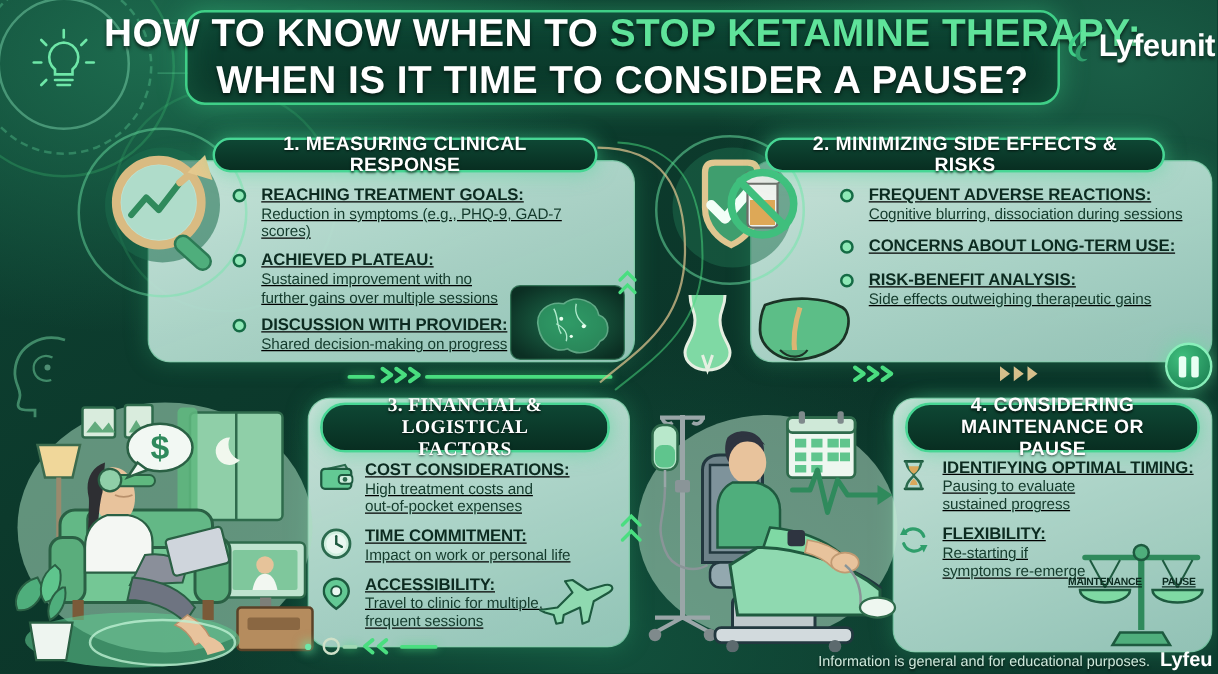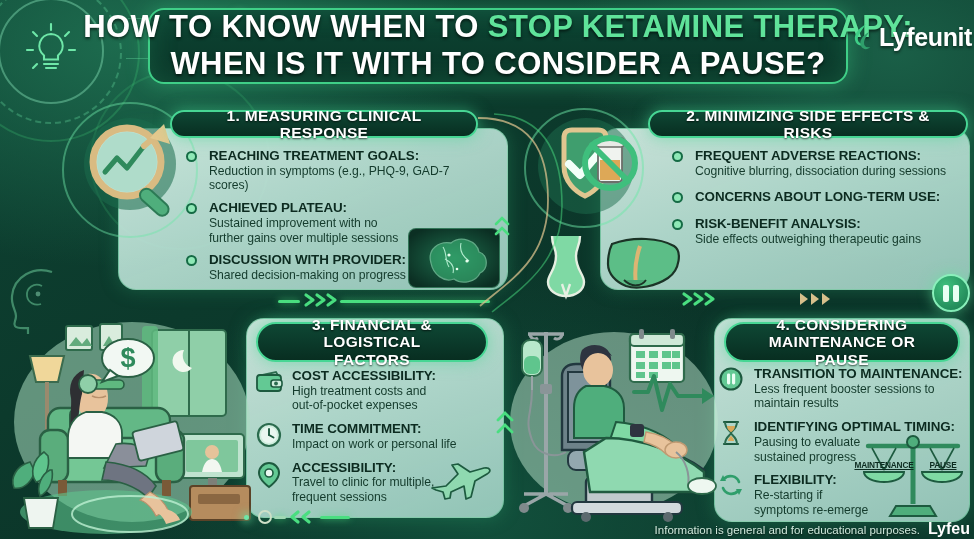--- a/index.html
+++ b/index.html
@@ -63,21 +63,21 @@
     box-shadow:0 0 16px rgba(71,214,148,.55);
     display:flex; align-items:center; justify-content:center; text-align:center;
     padding:12px 14px;
   }
   .pill span {
     color:#fff; font-weight:bold; font-size:15.5px; letter-spacing:.3px; line-height:1.12;
     text-shadow:0 1px 2px rgba(0,0,0,.7); white-space:pre-line;
   }
 
   
-  .blist { position:absolute; }
+  .blist { position:absolute;text-decoration:underline; }
   .bitem { position:relative; display:flex; gap:8px; align-items:flex-start; }
   .dotcol { position:relative; width:15px; flex:0 0 15px; padding-top:3px; }
   .bdot { width:11px; height:11px; border-radius:50%; background:#8ee8b6;
     border:2.2px solid #156b45; box-sizing:border-box; }
   .spine { position:absolute; left:7px; top:0; bottom:0; width:2px;
     background:#1f7a52; z-index:-1; }
   .btxt { flex:1; }
   .bhead { font-weight:bold; font-size:13.4px; color:#0c2b20; line-height:1.18;
     letter-spacing:-.1px; }
   .bsub { font-size:12.2px; color:#143b2c; line-height:1.2; letter-spacing:-.05px; }
@@ -142,21 +142,21 @@
     <path d="M42 24 c-8-4-16 2-15 10 c1 7 8 10 14 8" fill="none" stroke="#7fe8b0" stroke-width="1.8"></path>
     <circle cx="38" cy="32" r="2.4" fill="#9ef0c8"></circle>
   </svg>
 
   <div class="ring" style="left:90px;top:70px;width:180px;height:180px;border-color:rgba(74,222,128,.16);"></div>
 
   <div id="titlebar">
     <div class="ln">
       <span>HOW TO KNOW WHEN TO </span><span class="hl">STOP KETAMINE THERAPY:</span>
     </div>
-    <div class="ln">WHEN IS IT WITH TO CONSIDER A PAUSE?</div>
+    <div class="ln">WHEN IS IT TIME TO CONSIDER A PAUSE?</div>
   </div>
 
   <div id="brand">
     <svg width="24" height="30" viewBox="0 0 24 30">
       <path d="M16 2 C8 7 4 12 5 18 c1 5 6 7 9 4 c-5 0-7-3-6-7 c1-4 5-8 8-13z" fill="#3fcf87"></path>
       <path d="M19 10 C12 14 9 19 11 24 c2 4 7 4 9 1 c-4 1-6-1-6-4 c0-4 3-7 5-11z" fill="#2f9e6b"></path>
     </svg>
     <span class="bname">Lyfeunit</span>
   </div>
 
@@ -230,21 +230,21 @@
     <circle cx="54" cy="50" r="48" fill="#1d6d4d" opacity=".5"></circle>
     <path d="M40 14 l26 0 c6 0 8 3 8 8 l0 28 c0 16-12 26-21 30 c-9-4-21-14-21-30 l0-28 c0-5 2-8 8-8z" fill="#3f9e6e" stroke="#e0c690" stroke-width="5"></path>
     <polyline points="37,48 48,59 68,36" fill="none" stroke="#f2fff8" stroke-width="8" stroke-linecap="round" stroke-linejoin="round"></polyline>
     <rect x="66" y="28" width="24" height="38" rx="4" fill="#f0f3ef" stroke="#6c6f6a" stroke-width="1.8"></rect>
     <rect x="68" y="44" width="20" height="20" fill="#d99a3c" opacity=".85"></rect>
     <rect x="64" y="22" width="28" height="9" rx="3" fill="#e8eae6" stroke="#6c6f6a" stroke-width="1.6"></rect>
     <circle cx="78" cy="47" r="25" fill="none" stroke="#3fbf7d" stroke-width="6"></circle>
     <line x1="60" y1="29" x2="96" y2="65" stroke="#3fbf7d" stroke-width="6" stroke-linecap="round"></line>
   </svg>
 
-  <div class="pill" style="left:648px; top:110px; width:320px; height:28px;">
+  <div class="pill" style="left:612px; top:110px; width:320px; height:28px;">
     <span>2. MINIMIZING SIDE EFFECTS &amp; RISKS</span>
   </div>
 
   <div class="blist" style="left:672px; top:148px; width:292px;">
     <div style="position:relative;">
       <div class="spine" style="top:8px;bottom:10px;"></div>
       <div class="bitem" style="margin-bottom:11px;">
         <div class="dotcol">
             <div class="bdot"></div>
           </div>
@@ -318,37 +318,37 @@
     </g>
   </svg>
 
   <svg style="position:absolute;left:470px;top:110px;" width="110" height="210" viewBox="0 0 110 210">
     <path d="M8 8 C60 8 78 40 78 90 C78 150 40 170 10 196" fill="none" stroke="#d8c08c" stroke-width="1.8" opacity=".75"></path>
     <path d="M24 4 C74 6 92 42 92 96 C92 152 52 178 22 202" fill="none" stroke="#4ade80" stroke-width="1.6" opacity=".5"></path>
   </svg>
 
   <div class="card" style="left:246px; top:318px; width:258px; height:200px;"></div>
 
-  <div class="pill" style="left:256px; top:322px; width:232px; height:40px;">
+  <div class="pill" style="left:256px; top:322px; width:232px; height:40px;font-family:Liberation Serif, serif;">
     <span>3. FINANCIAL &amp; LOGISTICAL
 FACTORS</span>
   </div>
 
   <div class="blist" style="left:254px; top:368px; width:246px;">
     <div class="bitem" style="margin-bottom:8px;">
       <div class="iconcol">
         <svg width="28" height="24" viewBox="0 0 28 24">
           <path d="M3 7 l18-4 l3 5" fill="none" stroke="#2b6b4e" stroke-width="1.8"></path>
           <rect x="2" y="6" width="24" height="16" rx="3" fill="#63c994" stroke="#1d5a3f" stroke-width="1.8"></rect>
           <rect x="16" y="11" width="11" height="7" rx="2.5" fill="#cfeede" stroke="#1d5a3f" stroke-width="1.6"></rect>
           <circle cx="21" cy="14.5" r="1.9" fill="#2b6b4e"></circle>
         </svg>
       </div>
       <div class="btxt">
-        <div class="bhead">COST ACCESSIBILITY:</div>
+        <div class="bhead">COST CONSIDERATIONS:</div>
         <div class="bsub" style="white-space:pre-line;">High treatment costs and
 out-of-pocket expenses</div>
       </div>
     </div>
     <div class="bitem" style="margin-bottom:8px;">
       <div class="iconcol">
         <svg width="26" height="26" viewBox="0 0 26 26">
           <circle cx="13" cy="13" r="11" fill="#cfeede" stroke="#2b6b4e" stroke-width="2.2"></circle>
           <circle cx="13" cy="13" r="8" fill="#e9f7f0"></circle>
           <line x1="13" y1="13" x2="13" y2="7" stroke="#1d5a3f" stroke-width="1.9" stroke-linecap="round"></line>
@@ -439,34 +439,20 @@
   </div>
 
   <div class="card" style="left:714px; top:318px; width:256px; height:204px;"></div>
 
   <div class="pill" style="left:724px; top:322px; width:236px; height:40px;">
     <span>4. CONSIDERING
 MAINTENANCE OR PAUSE</span>
   </div>
 
   <div class="blist" style="left:716px; top:366px; width:252px;">
-    <div class="bitem" style="margin-bottom:8px;">
-      <div class="iconcol">
-        <svg width="24" height="24" viewBox="0 0 24 24">
-          <circle cx="12" cy="12" r="10.5" fill="#63c994" stroke="#1d5a3f" stroke-width="2"></circle>
-          <rect x="8" y="6.5" width="3.2" height="11" rx="1.4" fill="#eafff4"></rect>
-          <rect x="13" y="6.5" width="3.2" height="11" rx="1.4" fill="#eafff4"></rect>
-        </svg>
-      </div>
-      <div class="btxt">
-        <div class="bhead">TRANSITION TO MAINTENANCE:</div>
-        <div class="bsub" style="white-space:pre-line;">Less frequent booster sessions to
-maintain results</div>
-      </div>
-    </div>
     <div class="bitem" style="margin-bottom:8px;">
       <div class="iconcol">
         <svg width="22" height="26" viewBox="0 0 22 26">
           <path d="M4 2 l14 0 M4 24 l14 0" stroke="#1d5a3f" stroke-width="2.2" stroke-linecap="round"></path>
           <path d="M5 2 c0 7 6 9 6 11 c0 2-6 4-6 11 M17 2 c0 7-6 9-6 11 c0 2 6 4 6 11" fill="none" stroke="#2b6b4e" stroke-width="2"></path>
           <path d="M7 6 l8 0 c0 4-4 6-4 6 c0 0-4-2-4-6z" fill="#d9a85b"></path>
           <path d="M8 21 l6 0 c0-3-3-5-3-5 c0 0-3 2-3 5z" fill="#d9a85b"></path>
         </svg>
       </div>
       <div class="btxt">

